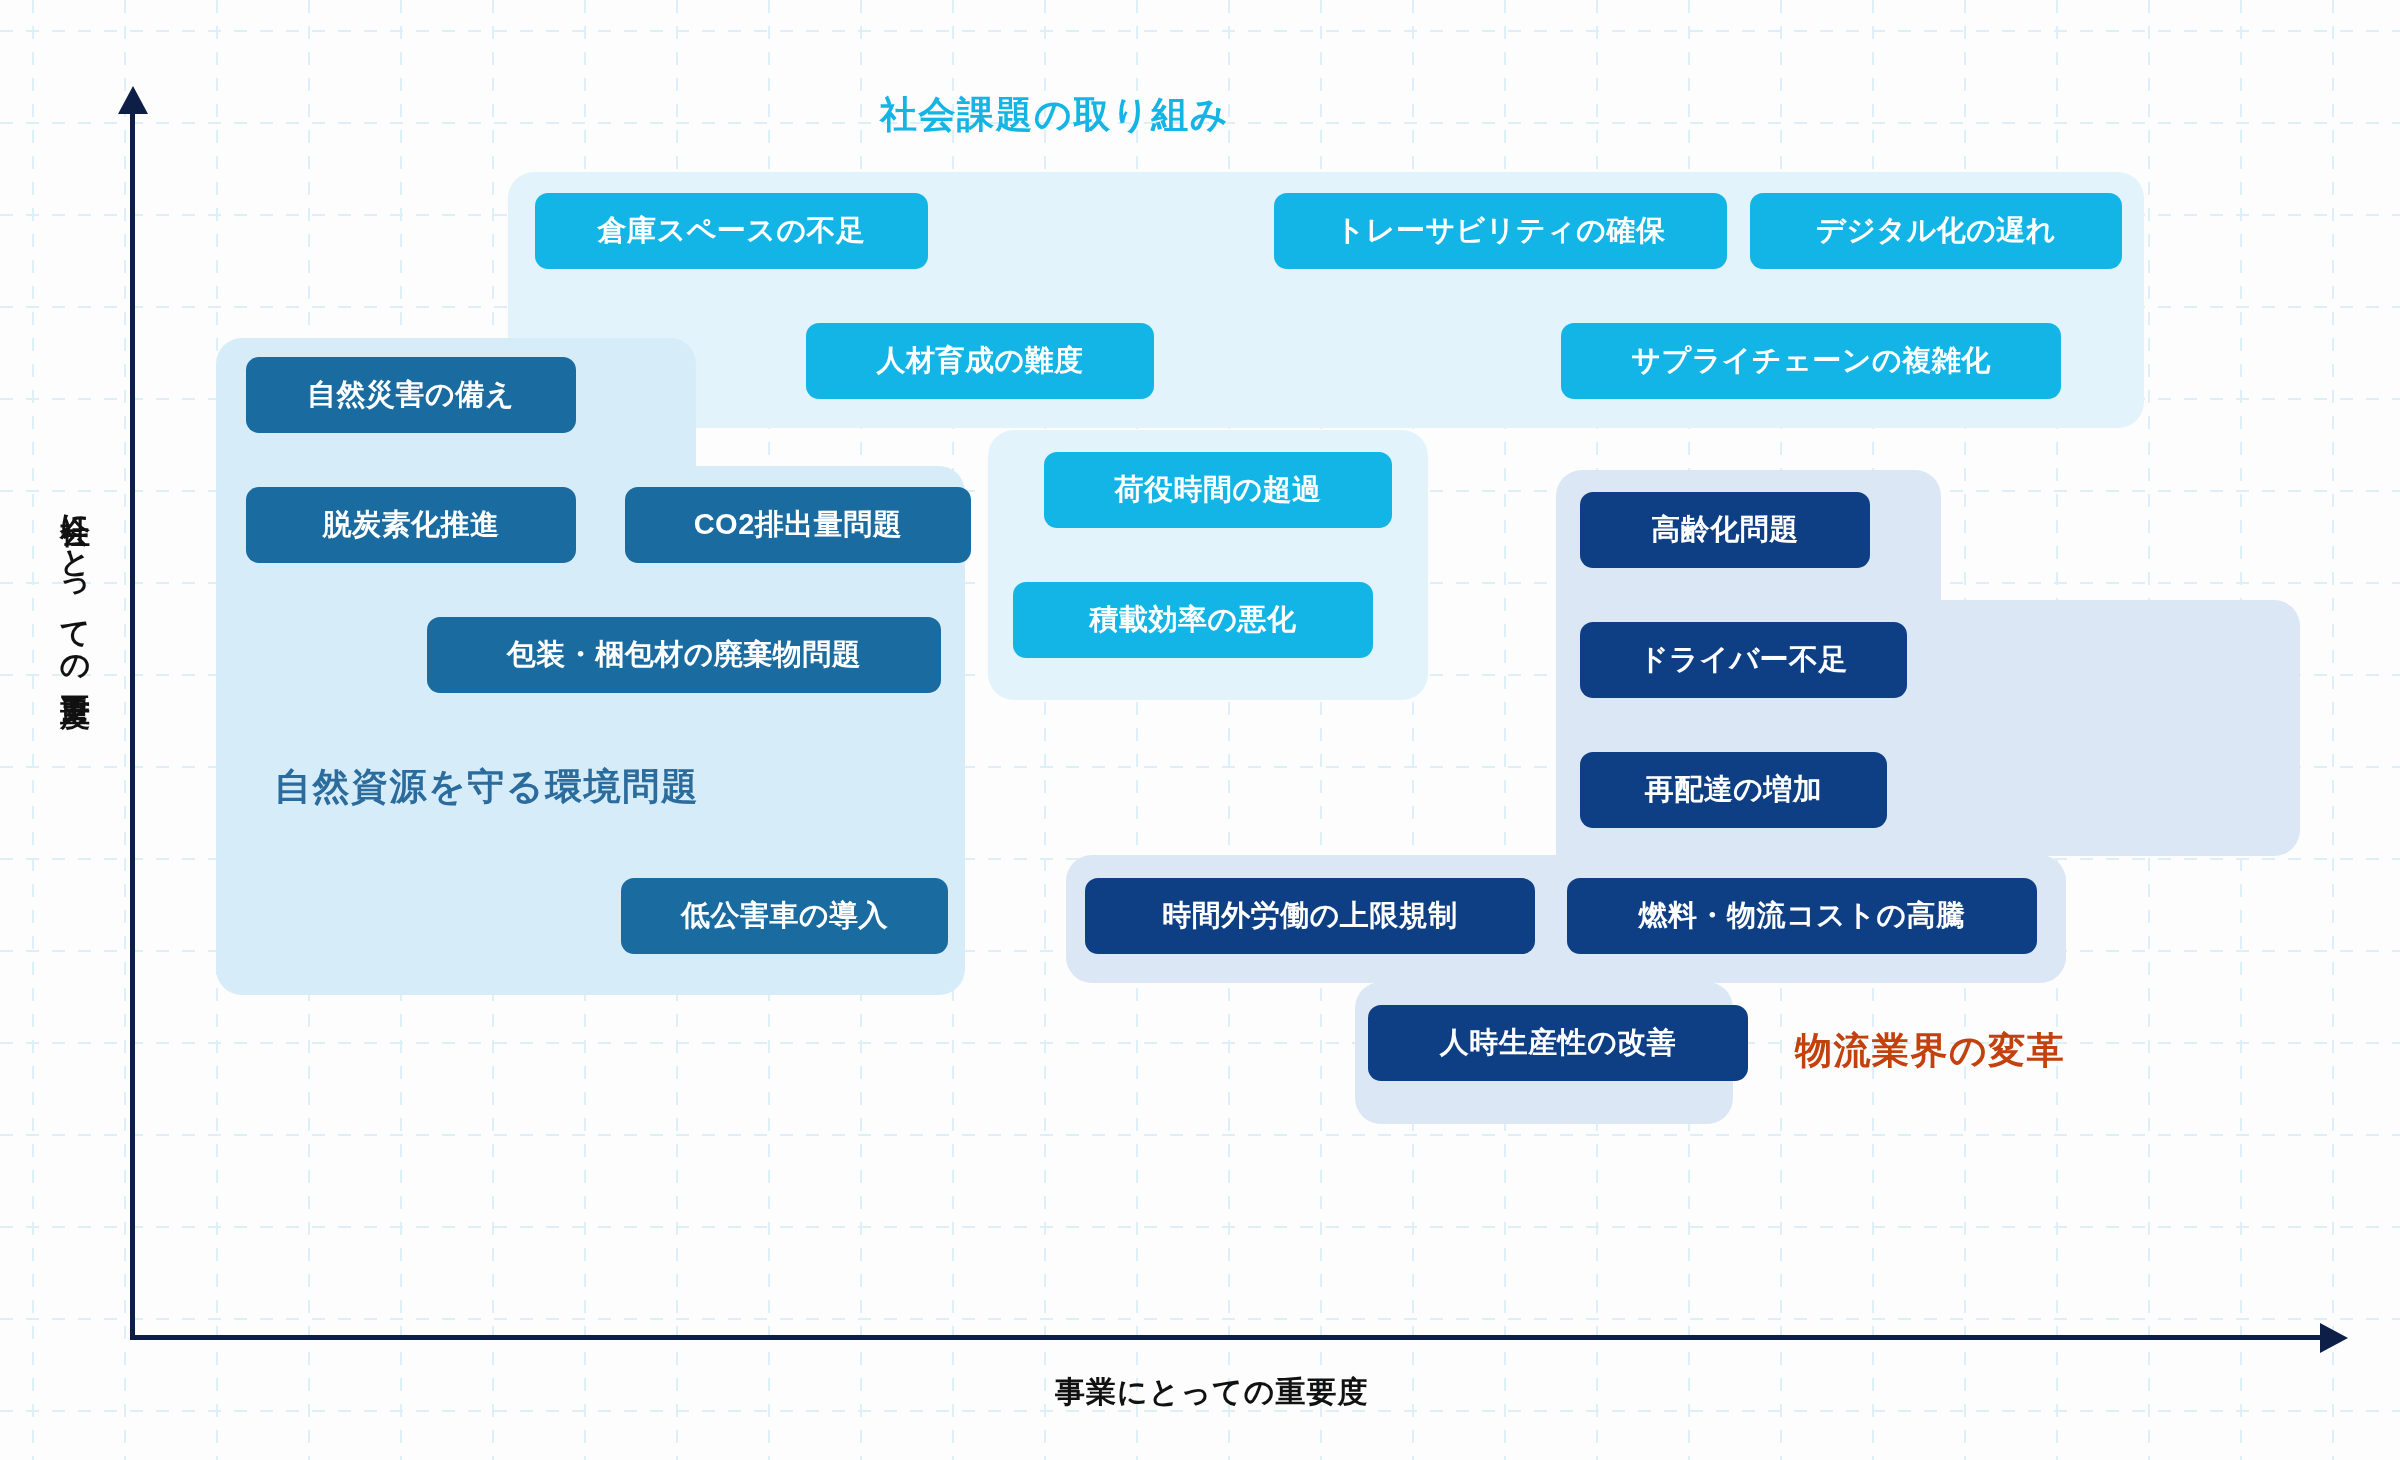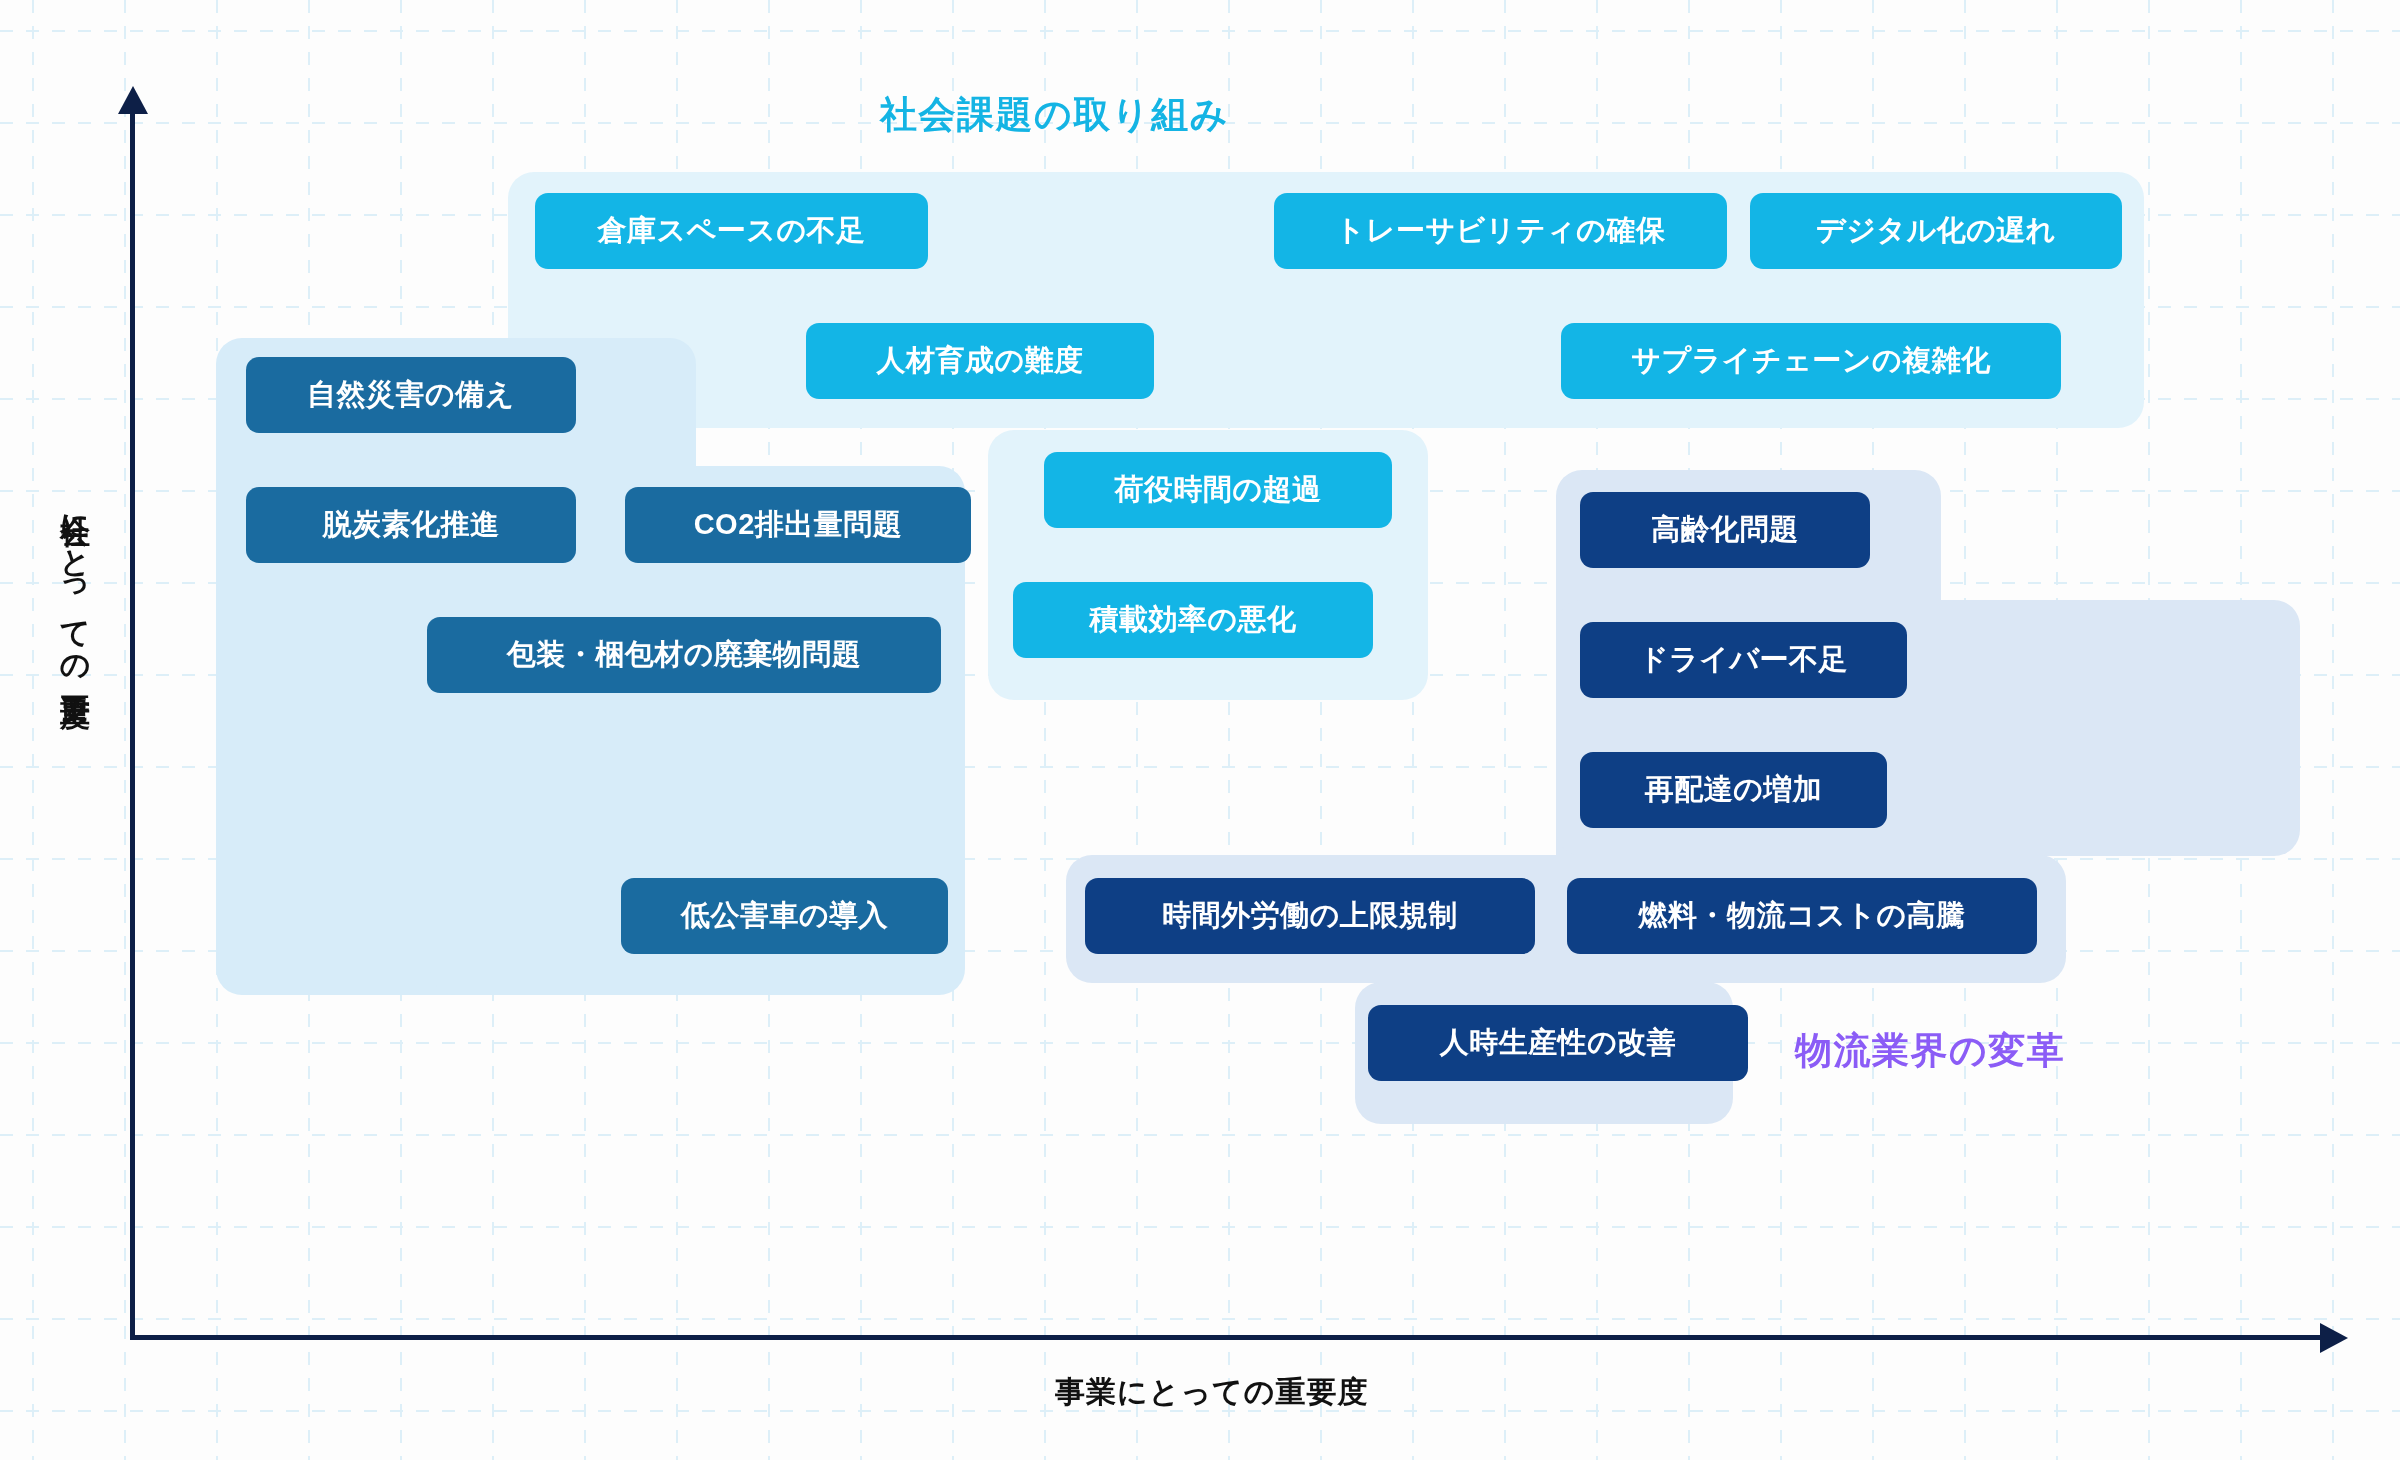--- a/index.html
+++ b/index.html
@@ -104,21 +104,21 @@
   
   .cluster-title {
     position: absolute;
     font-size: 37px;
     font-weight: 700;
     letter-spacing: 1.5px;
     white-space: nowrap;
   }
   #title-social { color: #14b4e4; left: 880px; top: 90px; }
   #title-env    { color: #2b6c9c; left: 274px; top: 762px; }
-  #title-logi   { color: #8b5cf6; left: 1795px; top: 1026px; }
+  #title-logi   { color: #c2410c; left: 1795px; top: 1026px; }
   
   .chip {
     position: absolute;
     display: flex;
     align-items: center;
     justify-content: center;
     border-radius: 13px;
     color: #ffffff;
     font-size: 29px;
     font-weight: 700;
@@ -188,20 +188,21 @@
 
   <div class="backdrop bd-env" style="left:216px; top:338px; width:480px; height:657px;"></div>
   <div class="backdrop bd-env" style="left:430px; top:466px; width:535px; height:529px;"></div>
 
   <div class="backdrop bd-logi" style="left:1556px; top:470px; width:385px; height:512px;"></div>
   <div class="backdrop bd-logi" style="left:1556px; top:600px; width:744px; height:256px;"></div>
   <div class="backdrop bd-logi" style="left:1066px; top:855px; width:1000px; height:128px;"></div>
   <div class="backdrop bd-logi" style="left:1355px; top:982px; width:378px; height:142px;"></div>
 
   <div class="cluster-title" id="title-social">社会課題の取り組み</div>
+  <div class="cluster-title" id="title-env">自然資源を守る環境問題</div>
   <div class="cluster-title" id="title-logi">物流業界の変革</div>
 
   <div class="chip chip-social" style="left:1274px; top:193px; width:453px;">トレーサビリティの確保</div>
   <div class="chip chip-social" style="left:535px; top:193px; width:393px;">倉庫スペースの不足</div>
   <div class="chip chip-social" style="left:1750px; top:193px; width:372px;">デジタル化の遅れ</div>
   <div class="chip chip-social" style="left:806px; top:323px; width:348px;">人材育成の難度</div>
   <div class="chip chip-social" style="left:1561px; top:323px; width:500px;">サプライチェーンの複雑化</div>
   <div class="chip chip-social" style="left:1044px; top:452px; width:348px;">荷役時間の超過</div>
   <div class="chip chip-social" style="left:1013px; top:582px; width:360px;">積載効率の悪化</div>
 

